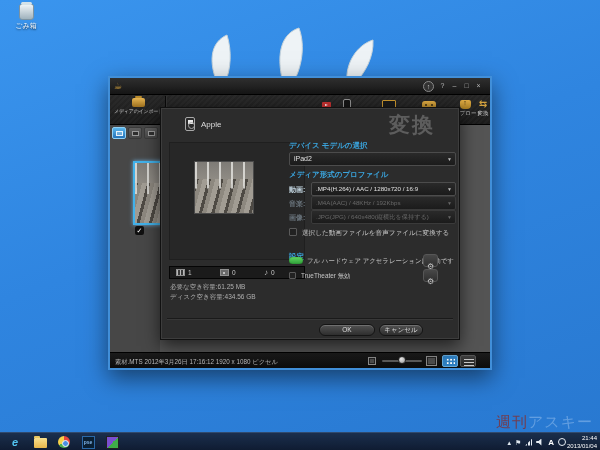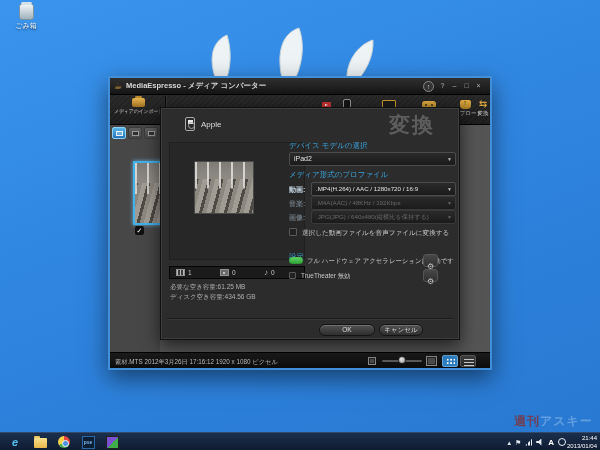--- a/index.html
+++ b/index.html
@@ -8,21 +8,21 @@
   .abs{position:absolute}
   #screen{position:relative;width:600px;height:450px;overflow:hidden;
     background:linear-gradient(160deg,#3a95ee 0%,#2f85e0 45%,#2878d0 100%)}
 
   
   .bin-wrap{left:10px;top:4px;width:32px;text-align:center}
   .bin{width:15px;height:16px;margin:0 auto;background:linear-gradient(#eef3f6,#9fb2bd);
     border:1px solid #7c93a2;border-radius:2px 2px 3px 3px;position:relative}
   .bin:before{content:"";position:absolute;left:1px;right:1px;top:-3px;height:3px;background:#d5e2e8;border-radius:2px}
   .bin-label{font-size:7px;color:#fff;text-shadow:0 1px 2px rgba(0,0,0,.8);margin-top:1px}
-  .watermark{left:514px;top:413px;font-weight:bold;font-size:12px;letter-spacing:1px;white-space:nowrap}
+  .watermark{left:496px;top:413px;font-weight:normal;font-size:15px;letter-spacing:1px;white-space:nowrap}
   .wm-red{color:rgba(135,45,45,.78)}
   .wm-light{color:rgba(215,235,255,.33)}
 
   
   #win{position:absolute;left:108px;top:76px;width:384px;height:294px;background:#262626;
     border:2px solid #418fd9;box-shadow:0 8px 22px rgba(0,0,0,.5)}
   #titlebar{position:absolute;left:0;top:0;width:380px;height:17px;
     background:linear-gradient(#2f2f2f,#151515);border-bottom:1px solid #000;display:flex;align-items:center;padding:0 4px}
   .logo{font-size:9px;color:#d2a13e;line-height:1}
   .win-title{font-size:7.5px;font-weight:bold;color:#d8d8d8;margin-left:4px;white-space:nowrap}
@@ -91,21 +91,21 @@
   .counts{position:absolute;left:8px;top:158px;width:136px;height:13px;background:#1b1b1b;border:1px solid #050505;
     display:flex;align-items:center}
   .cgroup{display:inline-flex;align-items:center;gap:3px;position:absolute}
   .cnum{font-size:6.5px;color:#c8c8c8}
   .ic-film{width:9px;height:7px;border:1px solid #909090;
     background:repeating-linear-gradient(90deg,#b8b8b8 0 1.5px,#3a3a3a 1.5px 3px)}
   .ic-photo{width:9px;height:7px;border:1px solid #909090;background:#6a6a6a;position:relative}
   .ic-photo:after{content:"";position:absolute;left:1.5px;top:1.5px;width:2px;height:2px;border-radius:50%;background:#ddd}
   .ic-note{font-size:8px;color:#b8b8b8;line-height:8px}
   .space-line{position:absolute;left:9px;font-size:6.5px;color:#b0b0b0;white-space:nowrap}
-  .section{position:absolute;left:128px;font-size:7.5px;font-weight:normal;color:#3aa4dd;white-space:nowrap}
+  .section{position:absolute;left:128px;font-size:7.5px;font-weight:bold;color:#3aa4dd;white-space:nowrap}
   .select{position:absolute;height:14px;border:1px solid #4c4c4c;border-radius:2px;
     background:linear-gradient(#2a2a2a,#1b1b1b);color:#e0e0e0;font-size:6.2px;line-height:12px;
     padding-left:4px;white-space:nowrap;overflow:hidden}
   .select .caret{position:absolute;right:3px;top:4px;font-size:5px;color:#bbb;line-height:1}
   .select.disabled{color:#686868;border-color:#3a3a3a}
   .select.disabled .caret{color:#666}
   .row-label{position:absolute;left:128px;font-size:7px;font-weight:bold;white-space:nowrap}
   .row-label.on{color:#c2d4df}
   .row-label.off{color:#667078}
   .checkbox{position:absolute;width:8px;height:8px;background:#222;border:1px solid #5a5a5a;border-radius:1px}
@@ -181,21 +181,20 @@
   </div>
 
   <div class="abs watermark">
     <span class="wm-red">週刊</span><span class="wm-light">アスキー</span>
   </div>
 
   <div id="win">
 
     <div id="titlebar">
       <span class="logo">☕</span>
-      <span class="win-title">MediaEspresso - メディア コンバーター</span>
       <span class="win-ctrls">
         <span class="upg">↑</span>
         <span class="ctrl">?</span>
         <span class="ctrl">–</span>
         <span class="ctrl">□</span>
         <span class="ctrl">×</span>
       </span>
     </div>
 
     <div id="toolbar">

